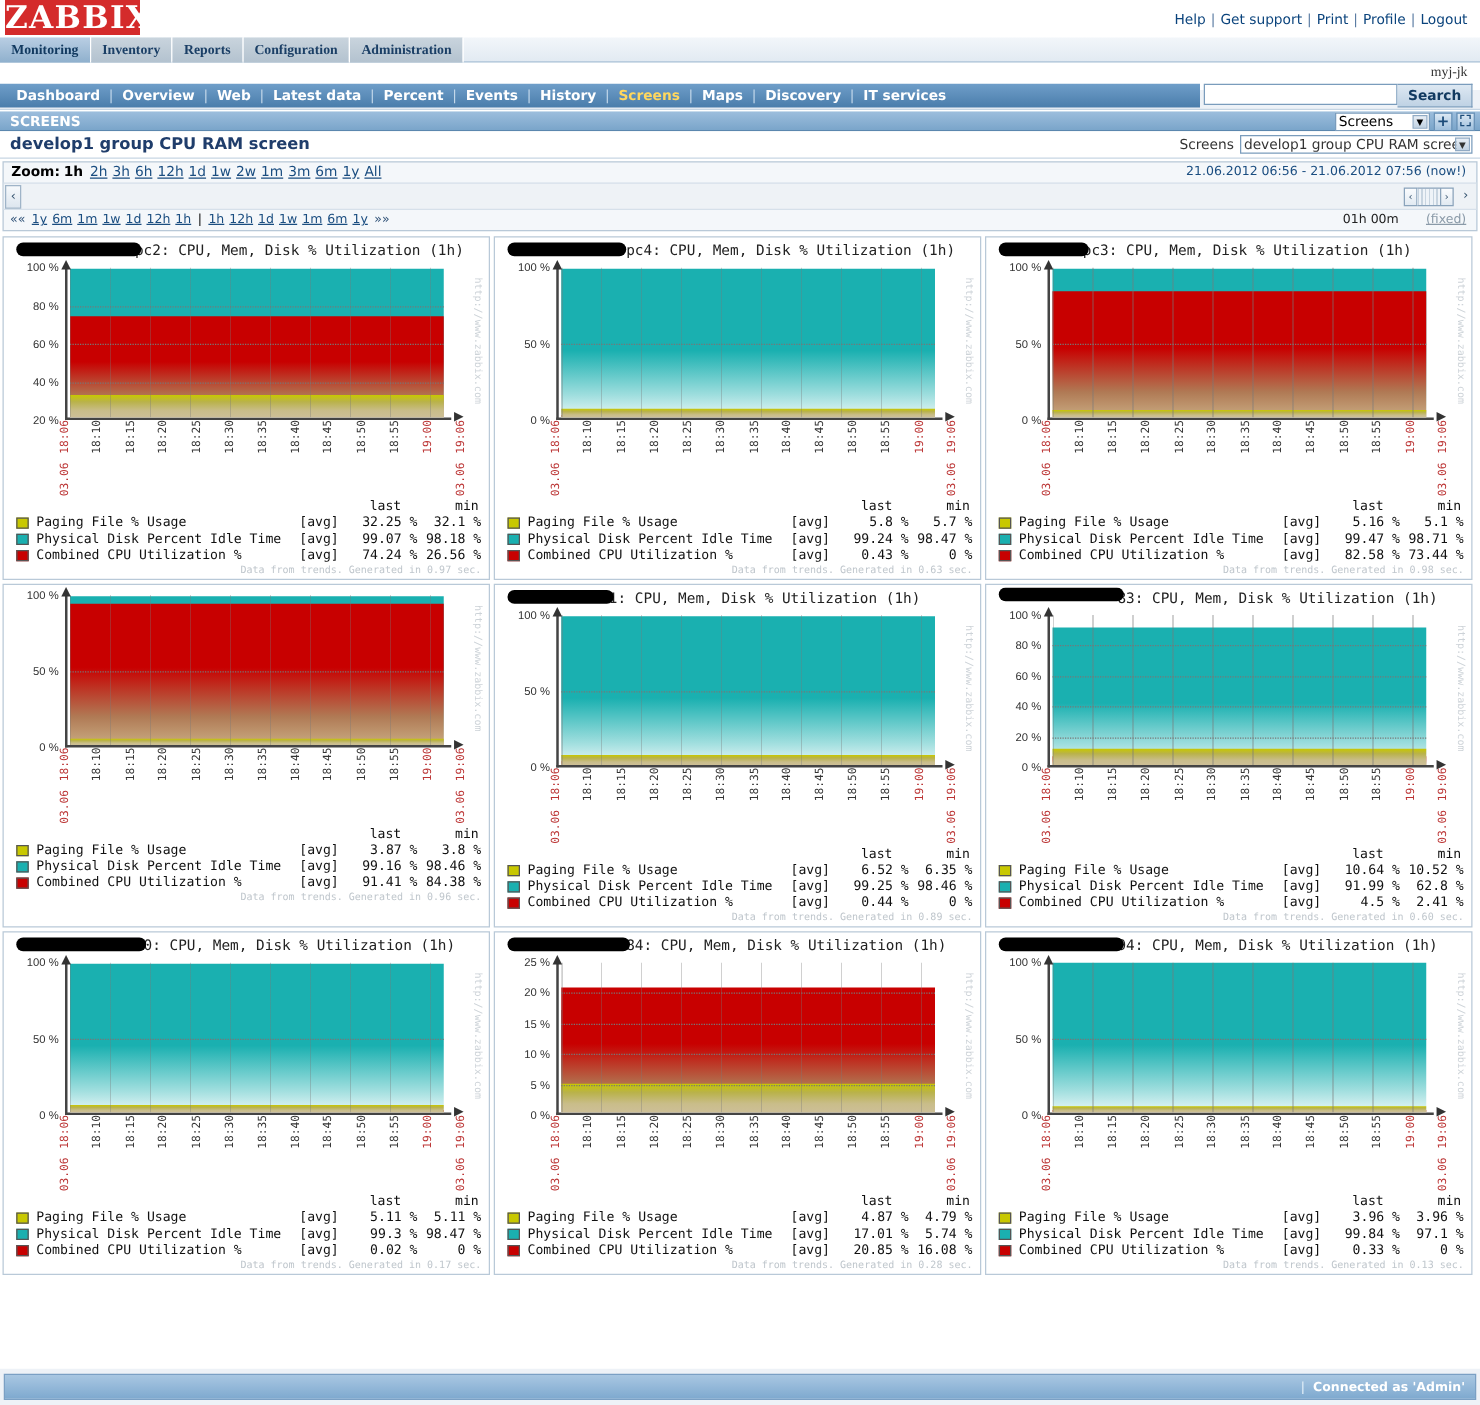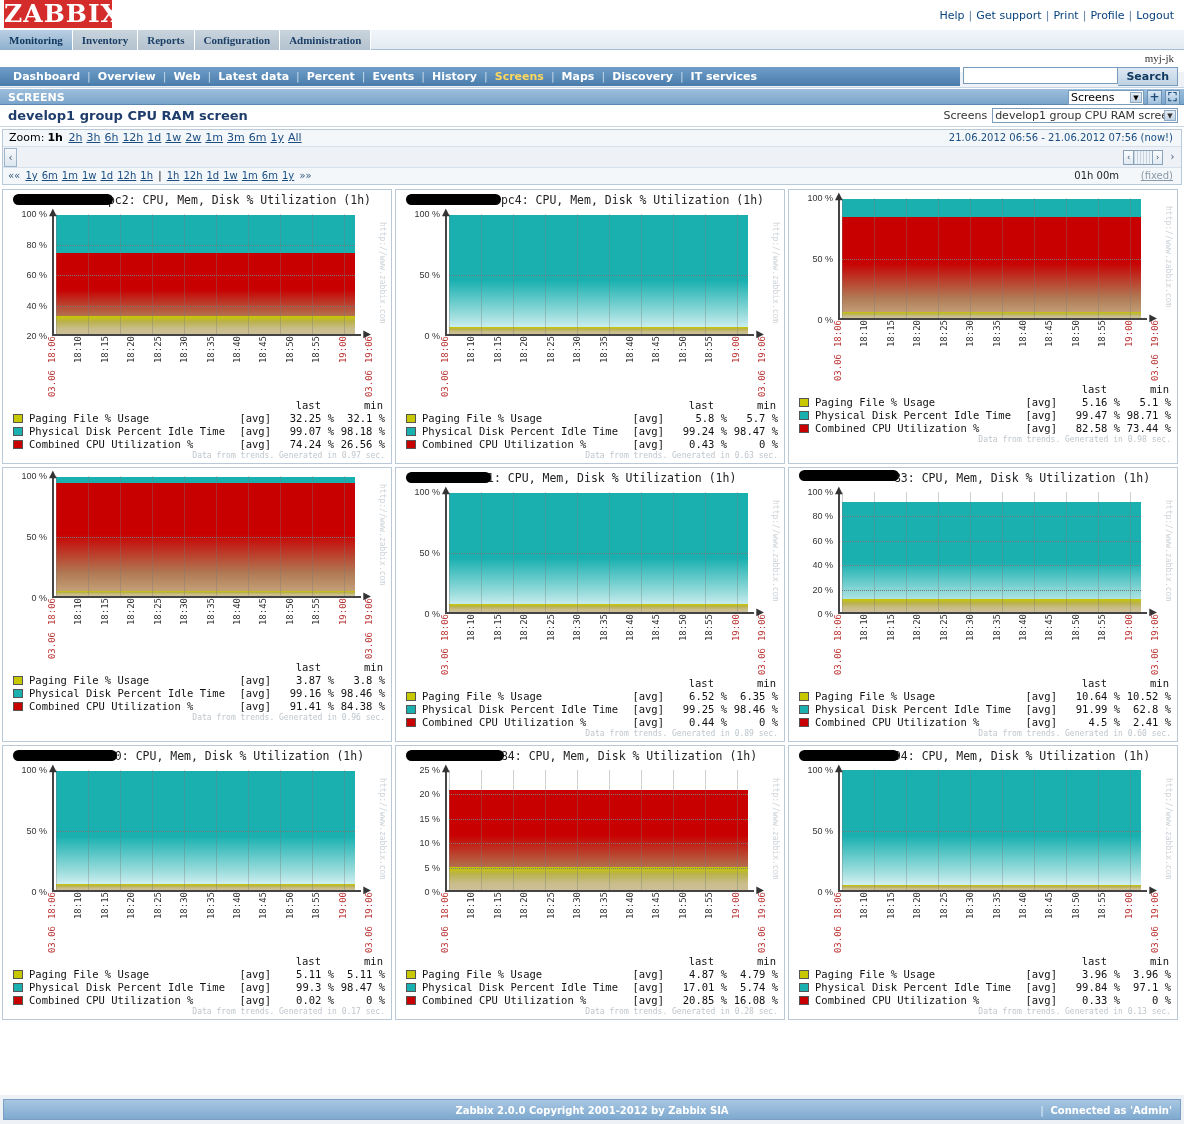--- a/index.html
+++ b/index.html
@@ -129,21 +129,21 @@
   
   .filterbar {
     height: 14px; background: linear-gradient(#a9c7e2,#82abcf);
     text-align:center; font-size:10px; color:#e8f1f9; line-height:14px;
     border-bottom:1px solid #6d97bd;
   }
 
   
   .timewrap { border:1px solid #b9c9d8; margin:2px 2px 0 2px; background:#f4f7fa; }
   .zoomrow { position:relative; height:16px; padding-left:6px; line-height:16px; font-size:11px; }
-  .zoomrow b { font-weight:normal; }
+  .zoomrow b { font-weight:bold; }
   .zoomrow .zcur { font-weight:bold; color:#000; margin-left:3px;}
   .zoomrow a { color:#1a4d80; text-decoration:underline; margin:0 2px; }
   .zoomrow .dates {
     position:absolute; right:8px; top:0; color:#1a4d80; font-size:10px;
   }
   .sliderrow { position:relative; height:22px; background:#eef2f6; border-top:1px solid #d6e0ea; border-bottom:1px solid #d6e0ea;}
   .arrowbtn {
     width:13px; height:19px; background: linear-gradient(#f6f9fc,#dde6ef);
     border:1px solid #9fb4c8; font-size:10px; text-align:center; line-height:18px;
     color:#35536f; position:absolute; top:1px; cursor:pointer;
@@ -525,20 +525,21 @@
                 <span class="legavg">[avg]</span>
                 <span class="leglast">0.43 %</span>
                 <span class="legmin">0 %</span>
               </div>
               <div class="genline">Data from trends. Generated in 0.63 sec.</div>
             </div>
           </div>
         </div>
         <div class="gcell">
           <div class="ginner">
+            <div class="gtitle"><span class="redact" style="width:72px;top:2px"></span><span style="visibility:hidden">xxxxxxxxxx</span>pc3: CPU, Mem, Disk % Utilization (1h)</div>
             <div class="plotarea">
               <div class="yaxislabels">
                 <div class="ylab" style="top:6px">100 %</div>
                 <div class="ylab" style="top:67px">50 %</div>
                 <div class="ylab" style="top:128px">0 %</div>
               </div>
               <div class="plotbox">
                 <div class="plotfill">
                   <div class="band" style="top:0.5300000000000011%;bottom:0;background:linear-gradient(to bottom, #1ab0b0 0%, #1ab0b0 55%, #9fdede 85%, #e8f7f7 100%);"></div>
                   <div class="band" style="top:16%;bottom:0;background:linear-gradient(to bottom, #c80000 0%, #c80000 45%, #b07a55 80%, #c9ab82 100%);"></div>
@@ -1025,18 +1026,17 @@
               </div>
               <div class="genline">Data from trends. Generated in 0.13 sec.</div>
             </div>
           </div>
         </div>
       </div>
     </div>
 
   <div class="footer">
     <div class="footerin">
-      <span class="copy">Zabbix 2.0.0 Copyright 2001-2012 by Zabbix SIA</span>
       <span class="fsep">|</span>
       <span class="conn">Connected as 'Admin'</span>
     </div>
   </div>
 </div>
 
 </body></html>

